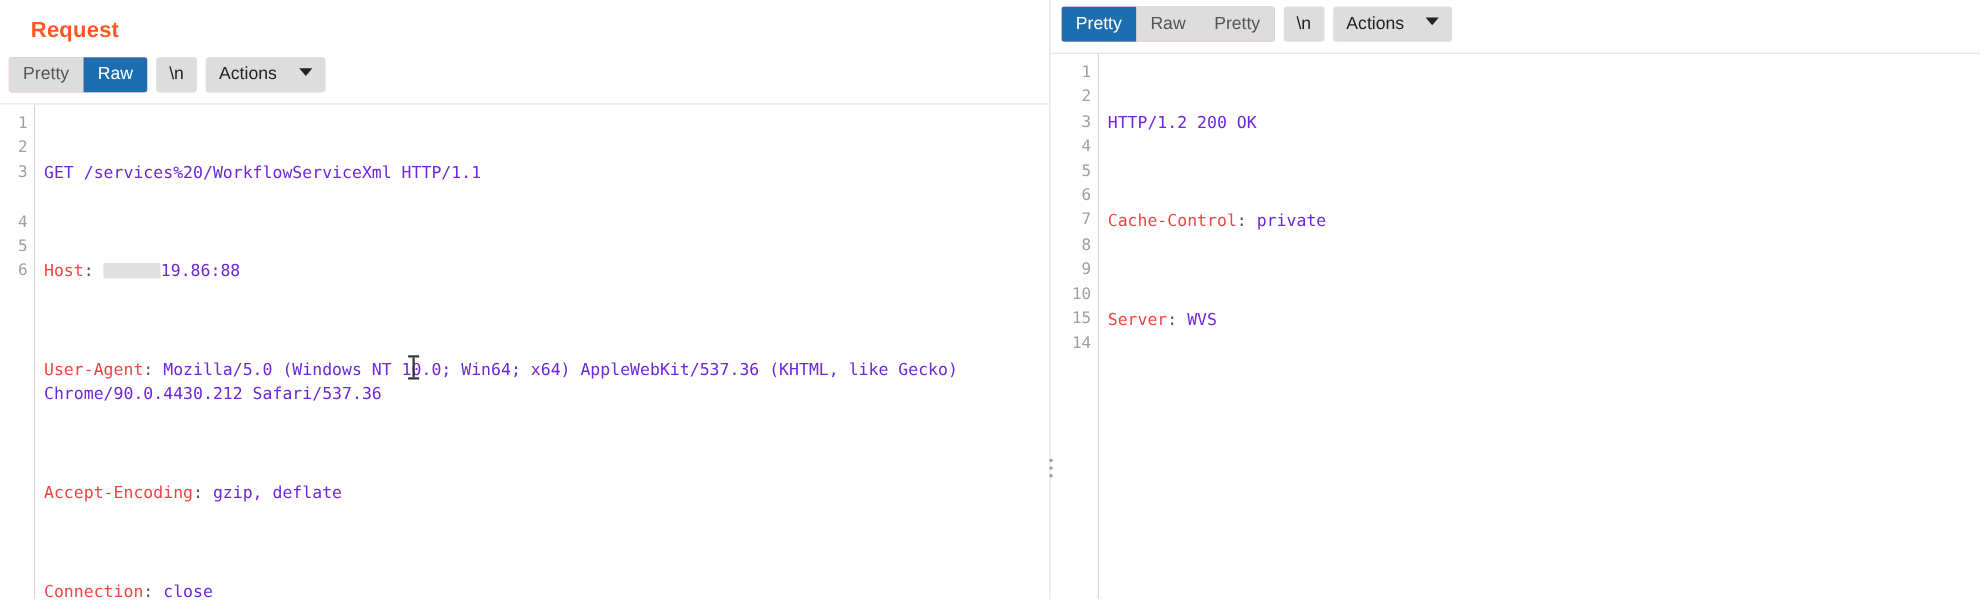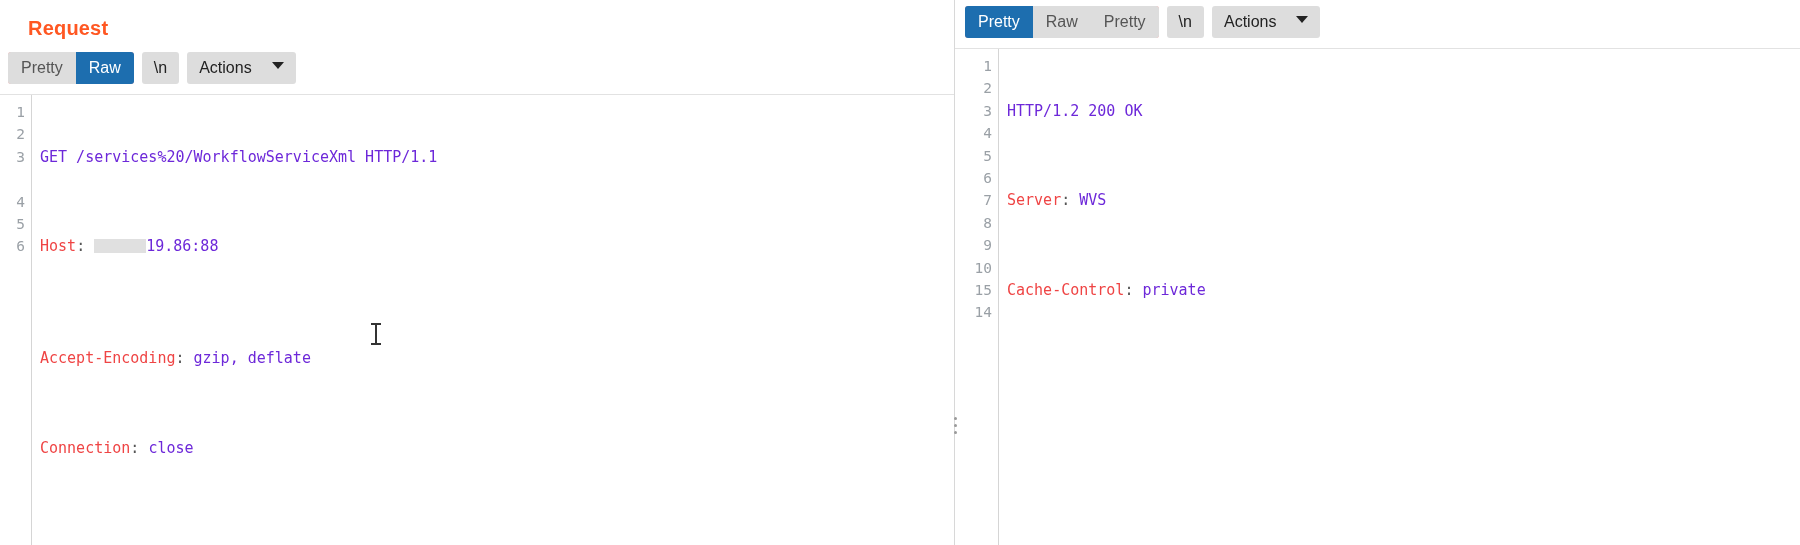--- a/index.html
+++ b/index.html
@@ -225,20 +225,21 @@
         <div class="gutter-line">4</div>
         <div class="gutter-line">5</div>
         <div class="gutter-line">6</div>
       </div>
 
       <div class="code">
         <div class="code-line"><span class="hdr-val">GET /services%20/WorkflowServiceXml HTTP/1.1</span></div>
 
         <div class="code-line"><span class="hdr-name">Host</span><span class="punct">: </span><span class="redacted"></span><span class="hdr-val">19.86:88</span></div>
 
+        <div class="code-line wrapped"><span class="hdr-name">User-Agent</span><span class="punct">: </span><span class="hdr-val">Mozilla/5.0 (Windows NT 10.0; Win64; x64) AppleWebKit/537.36 (KHTML, like Gecko)</span><br><span class="hdr-val">Chrome/90.0.4430.212 Safari/537.36</span></div>
 
         <div class="code-line"><span class="hdr-name">Accept-Encoding</span><span class="punct">: </span><span class="hdr-val">gzip, deflate</span></div>
 
         <div class="code-line"><span class="hdr-name">Connection</span><span class="punct">: </span><span class="hdr-val">close</span></div>
 
         
 
         <div class="caret-cursor"></div>
       </div>
     </div>
@@ -275,23 +276,23 @@
         <div class="gutter-line">14</div>
         <div class="gutter-line blank">&nbsp;</div>
         <div class="gutter-line blank">&nbsp;</div>
         <div class="gutter-line blank">&nbsp;</div>
         <div class="gutter-line blank">&nbsp;</div>
       </div>
 
       <div class="code">
         <div class="code-line"><span class="hdr-val">HTTP/1.2 200 OK</span></div>
 
+        <div class="code-line"><span class="hdr-name">Cache-Control</span><span class="punct">: </span><span class="hdr-val">private</span></div>
+
         <div class="code-line"><span class="hdr-name">Server</span><span class="punct">: </span><span class="hdr-val">WVS</span></div>
-
-        <div class="code-line"><span class="hdr-name">Cache-Control</span><span class="punct">: </span><span class="hdr-val">private</span></div>
 
 
 
         
 
         
 
         
 
         

